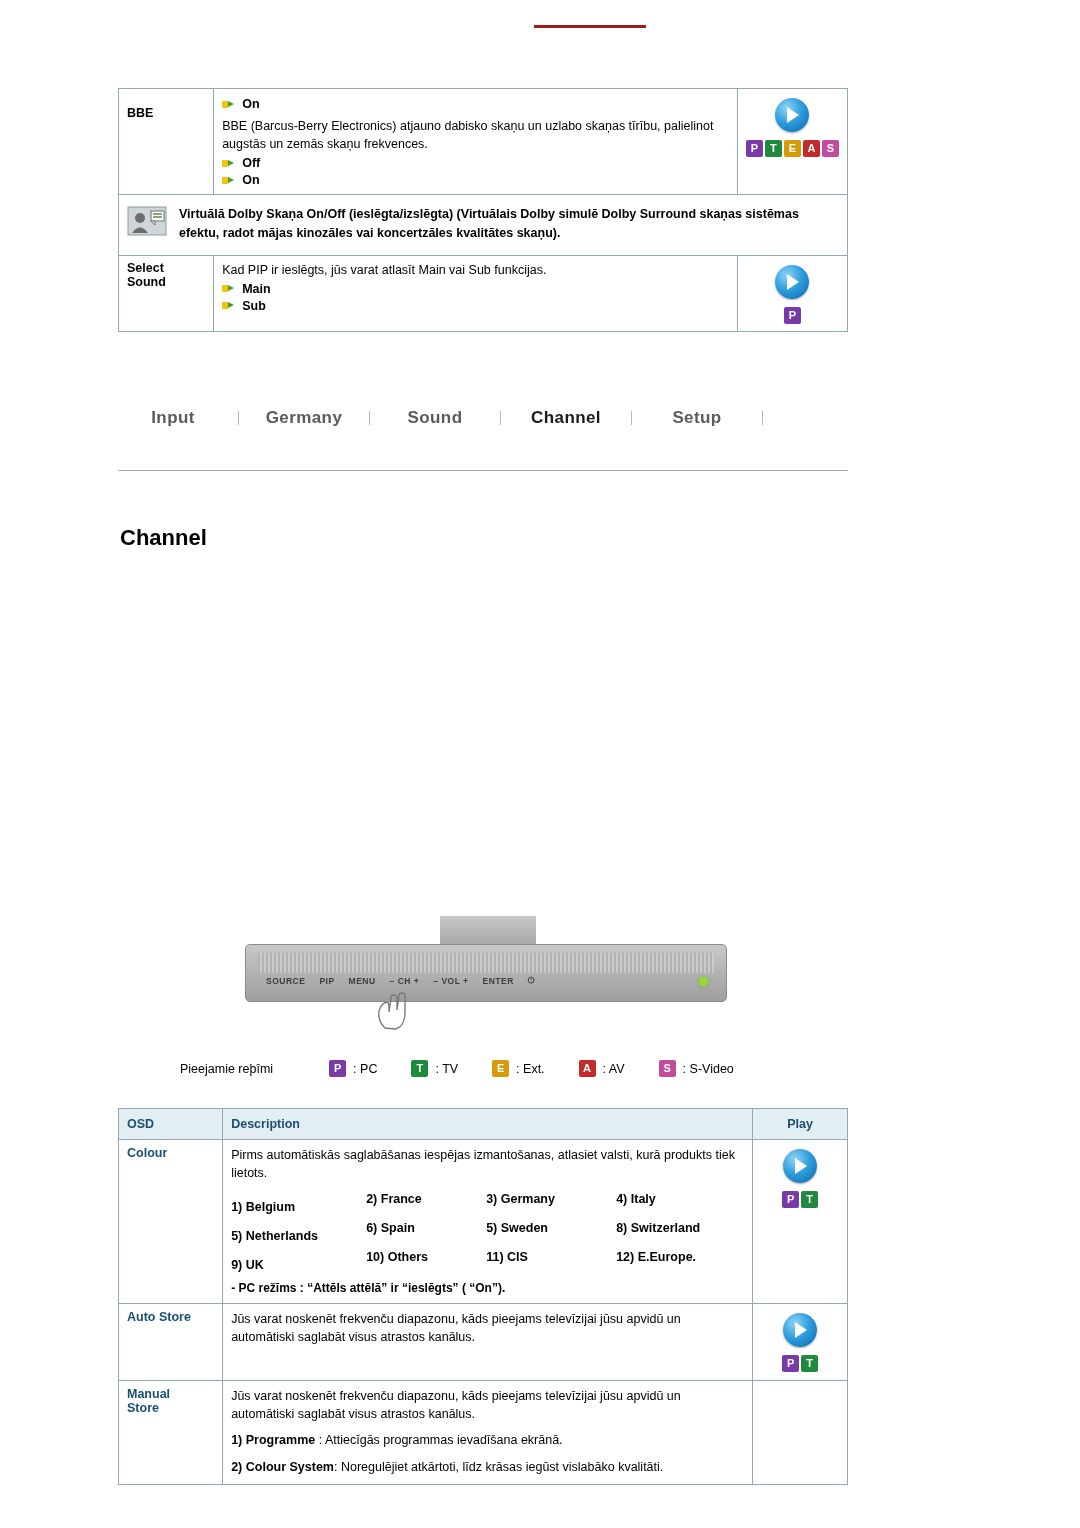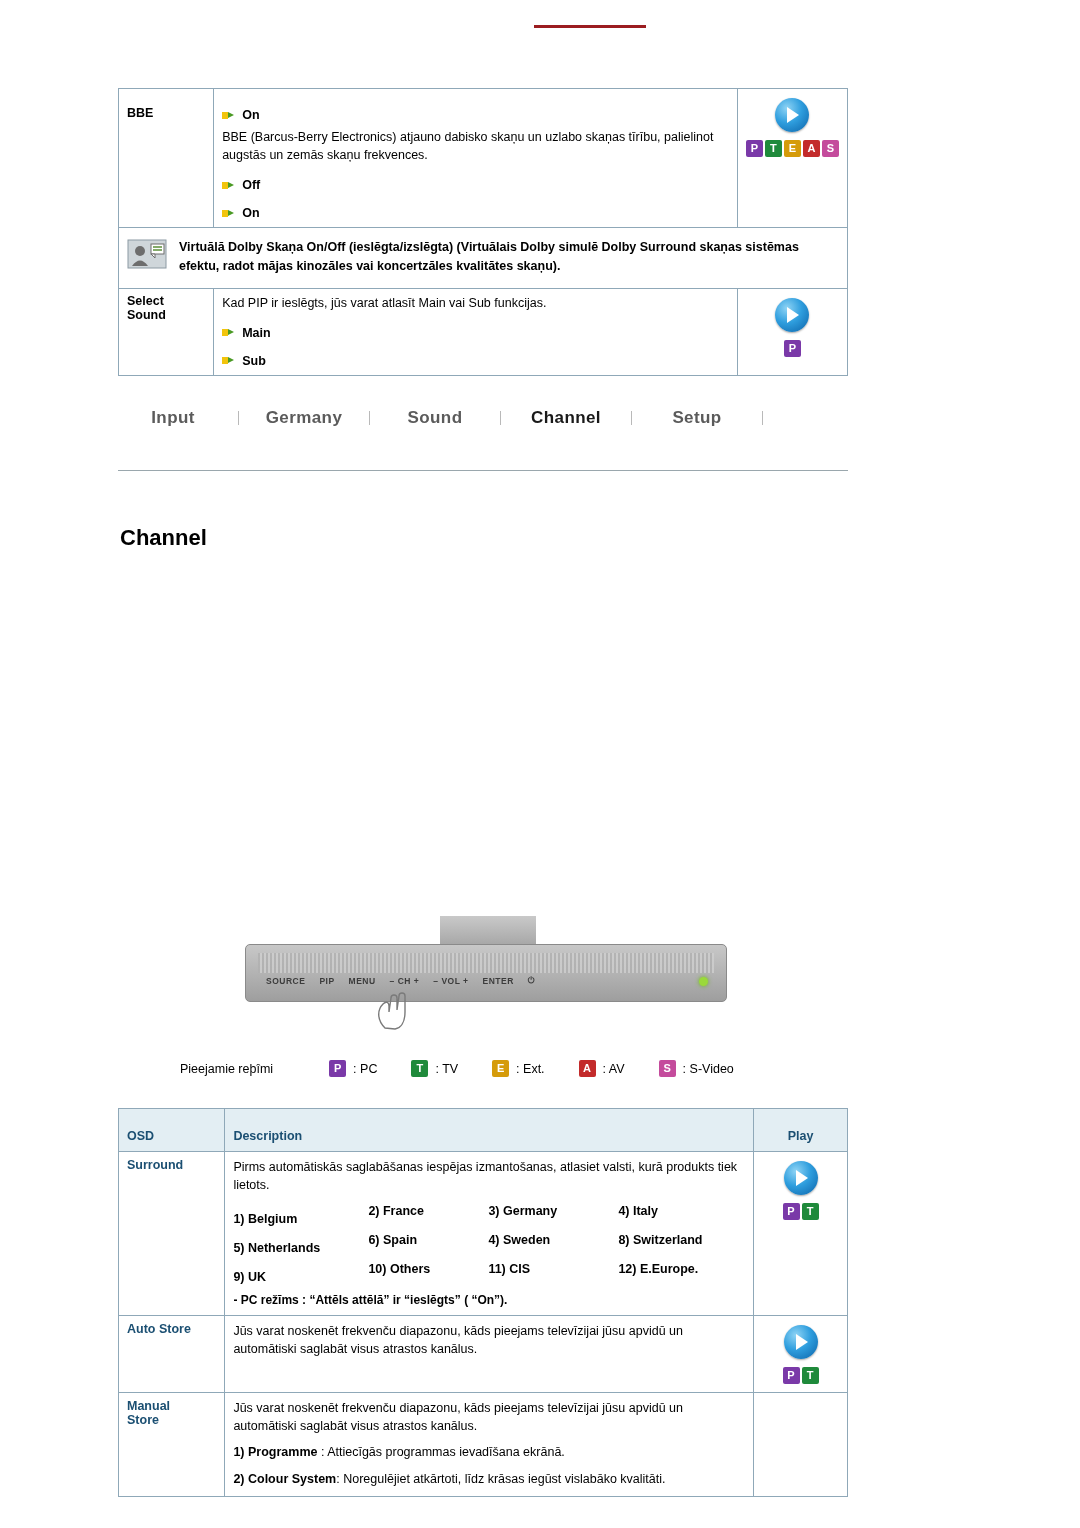--- a/index.html
+++ b/index.html
@@ -41,21 +41,21 @@
 
   .lbl-bold {
     font-weight: bold;
     font-size: 12.5px;
   }
   .desc-text {
     font-size: 12.5px;
     line-height: 1.45;
   }
   .opt-row {
-    margin-top: 14px;
+    margin-top: 3px;
     display: flex;
     align-items: center;
   }
   .opt-row .bullet { margin-right: 7px; }
   .opt-label { font-weight: bold; font-size: 12.5px; }
 
   
   .bullet {
     display: inline-block;
     width: 13px;
@@ -345,21 +345,21 @@
   .bot-table td, .bot-table th {
     border: 1px solid #8fa8b8;
     vertical-align: top;
     padding: 6px 8px 8px 8px;
     text-align: left;
   }
   .bot-table thead td {
     background: #e3eef3;
     font-weight: bold;
     color: #1b4f72;
-    padding-top: 20px;
+    padding-top: 8px;
     padding-bottom: 8px;
   }
   .bot-table .c1 { width: 100px; }
   .bot-table .c2 { width: 530px; }
   .bot-table .c3 { width: 90px; text-align: center; }
   .cell-label { font-weight: bold; color: #1b4f72; }
   .country-grid {
     margin-top: 7px;
     font-weight: bold;
     font-size: 12.5px;
@@ -523,35 +523,35 @@
     <thead>
       <tr>
         <td class="c1">OSD</td>
         <td class="c2">Description</td>
         <td class="c3">Play</td>
       </tr>
     </thead>
     <tbody>
       <tr>
         <td class="c1">
-          <span class="cell-label">Surround</span>
+          <span class="cell-label">Colour</span>
         </td>
         <td class="c2">
           <div class="desc-text">Pirms automātiskās saglabāšanas iespējas izmantošanas, atlasiet valsti, kurā produkts tiek lietots.</div>
           <div class="country-grid">
             <div class="cg-row">
               <span>1)  Belgium</span>
               <span>2)  France</span>
               <span>3)  Germany</span>
               <span>4)  Italy</span>
             </div>
             <div class="cg-row">
               <span>5)  Netherlands</span>
               <span>6)  Spain</span>
-              <span>4)  Sweden</span>
+              <span>5)  Sweden</span>
               <span>8)  Switzerland</span>
             </div>
             <div class="cg-row">
               <span>9)  UK</span>
               <span>10)  Others</span>
               <span>11)  CIS</span>
               <span>12)  E.Europe.</span>
             </div>
           </div>
           <div class="note-small">- PC režīms :  “Attēls attēlā” ir  “ieslēgts” ( “On”).</div>

